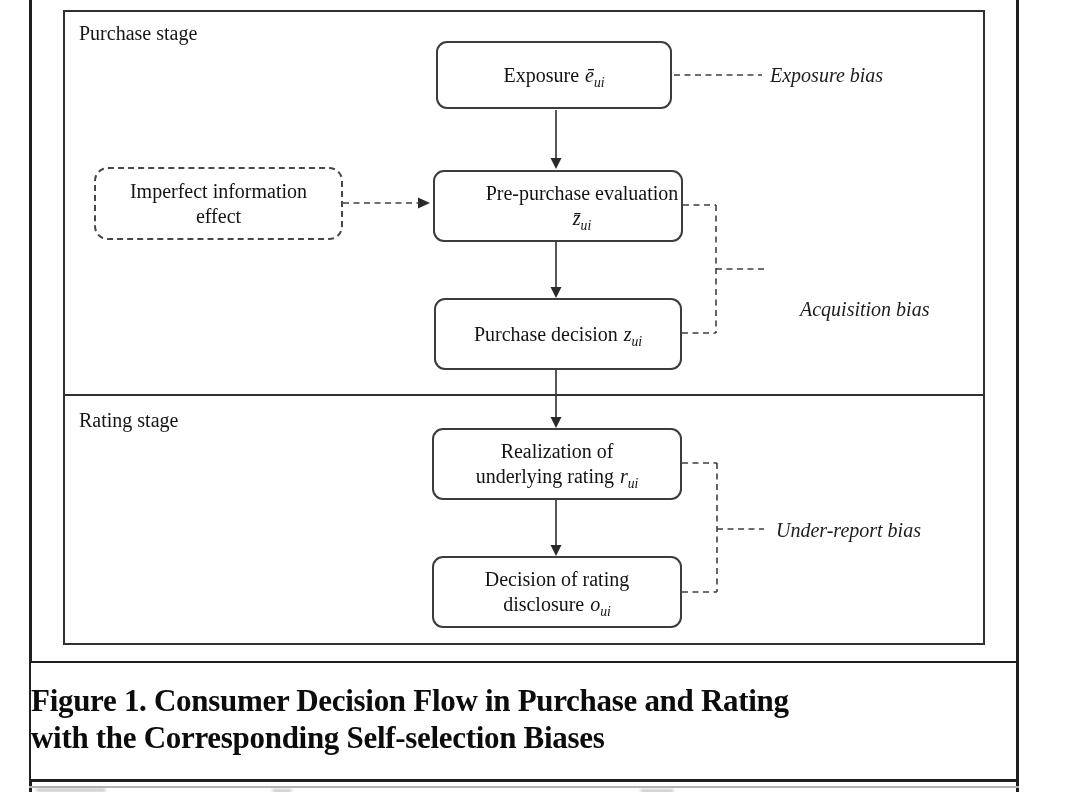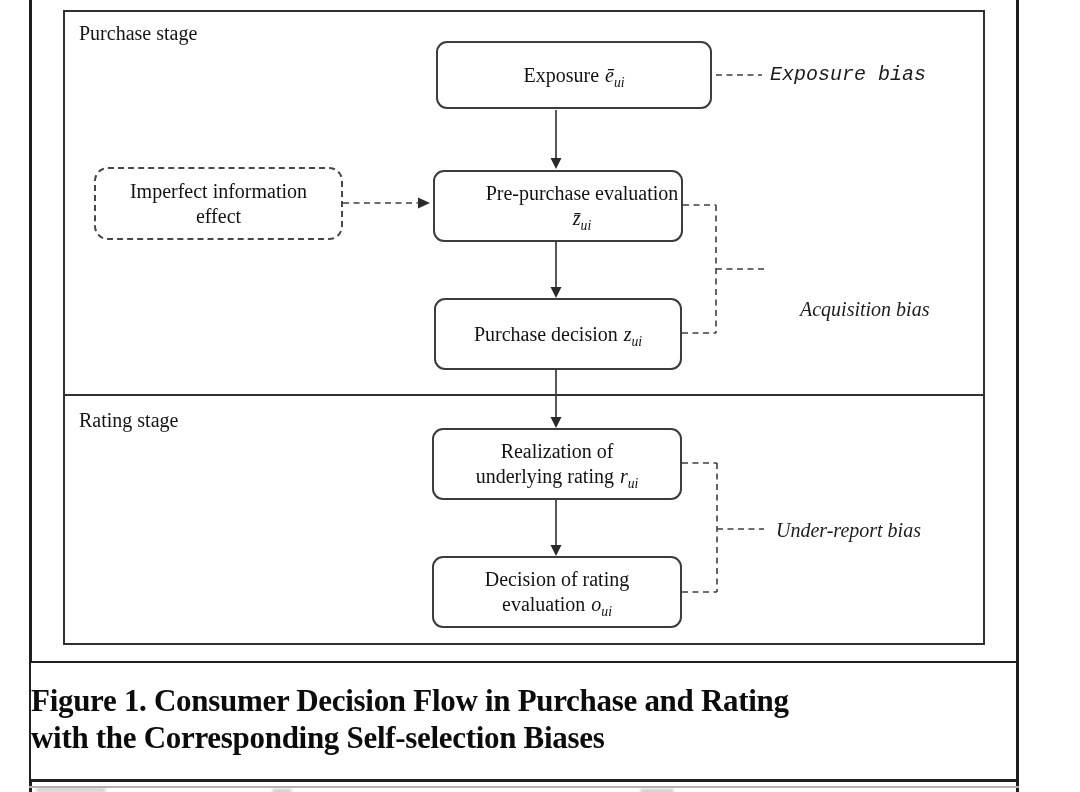--- a/index.html
+++ b/index.html
@@ -71,21 +71,21 @@
       <line x1="716" y1="205" x2="716" y2="333"></line>
       <line x1="682" y1="333" x2="716" y2="333"></line>
       <line x1="716" y1="269" x2="764" y2="269"></line>
       <line x1="682" y1="463" x2="717" y2="463"></line>
       <line x1="717" y1="463" x2="717" y2="592"></line>
       <line x1="682" y1="592" x2="717" y2="592"></line>
       <line x1="717" y1="529" x2="764" y2="529"></line>
     </g>
   </svg>
 
-  <div class="node" style="left:436px;top:41px;width:276px;height:68px;">
+  <div class="node" style="left:436px;top:41px;width:236px;height:68px;">
     <div class="nline"><span>Exposure</span><span class="mvar"><span>ē</span><sub>ui</sub></span></div>
   </div>
 
   <div class="node dashed" style="left:94px;top:167px;width:249px;height:73px;text-align:center;">
     <div class="nline">Imperfect information</div>
     <div class="nline">effect</div>
   </div>
 
   <div class="node" style="left:433px;top:170px;width:250px;height:72px;padding-left:48px;">
     <div class="nline">Pre-purchase evaluation</div>
@@ -96,24 +96,24 @@
     <div class="nline"><span>Purchase decision</span><span class="mvar"><span>z</span><sub>ui</sub></span></div>
   </div>
 
   <div class="node" style="left:432px;top:428px;width:250px;height:72px;">
     <div class="nline">Realization of</div>
     <div class="nline"><span>underlying rating</span><span class="mvar"><span>r</span><sub>ui</sub></span></div>
   </div>
 
   <div class="node" style="left:432px;top:556px;width:250px;height:72px;">
     <div class="nline">Decision of rating</div>
-    <div class="nline"><span>evaluation</span><span class="mvar"><span>o</span><sub>ui</sub></span></div>
+    <div class="nline"><span>disclosure</span><span class="mvar"><span>o</span><sub>ui</sub></span></div>
   </div>
 
-  <div class="bias-label" style="left:770px;top:62px;font-family:Liberation Mono, monospace;">Exposure bias</div>
+  <div class="bias-label" style="left:770px;top:62px;">Exposure bias</div>
   <div class="bias-label" style="left:800px;top:256px;margin-top:40px;">Acquisition bias</div>
   <div class="bias-label" style="left:776px;top:517px;text-align:center;">Under-report bias</div>
 
   <div class="caption-box">
     <div class="caption-text">
       <div>Figure 1. Consumer Decision Flow in Purchase and Rating</div>
       <div>with the Corresponding Self-selection Biases</div>
     </div>
   </div>
   <div class="shadow-line"></div>

